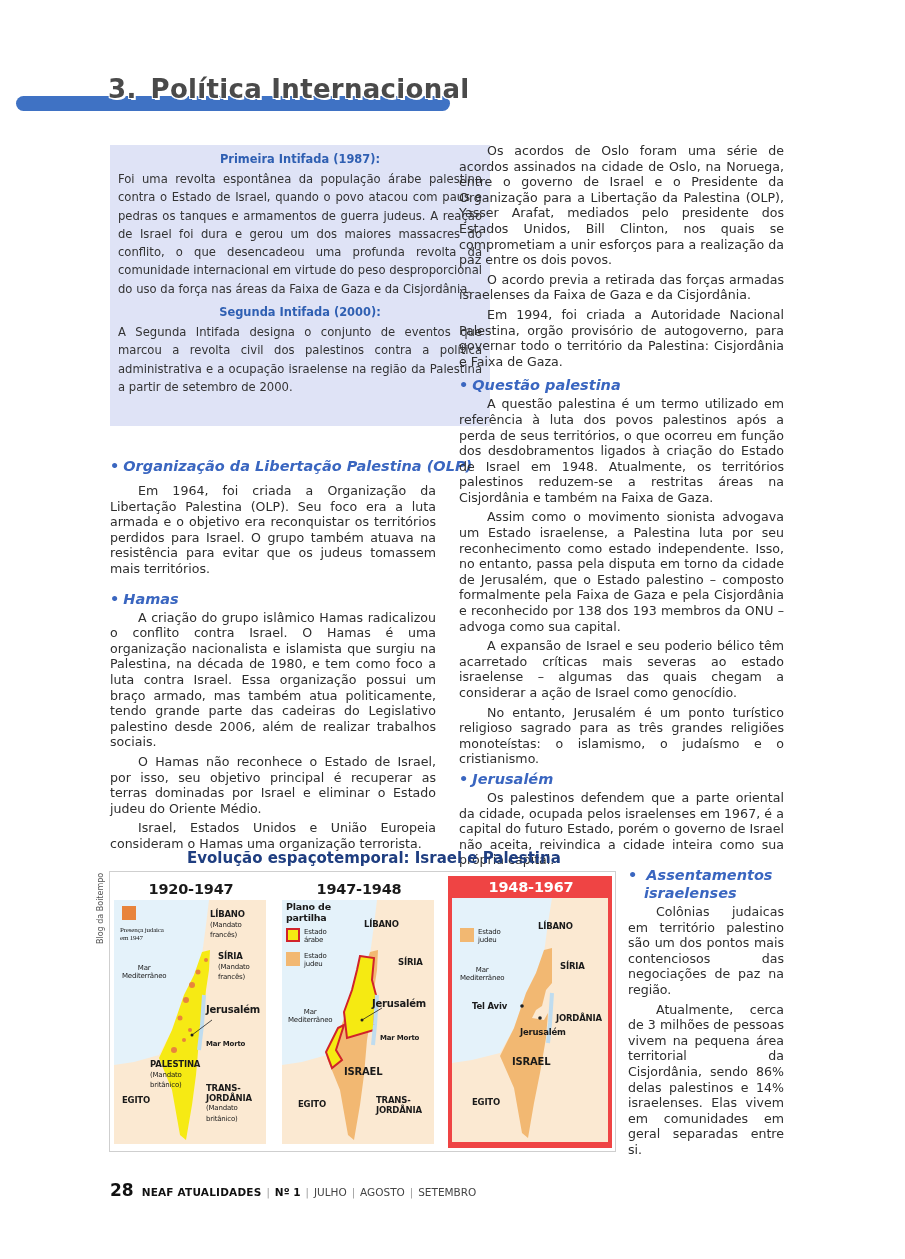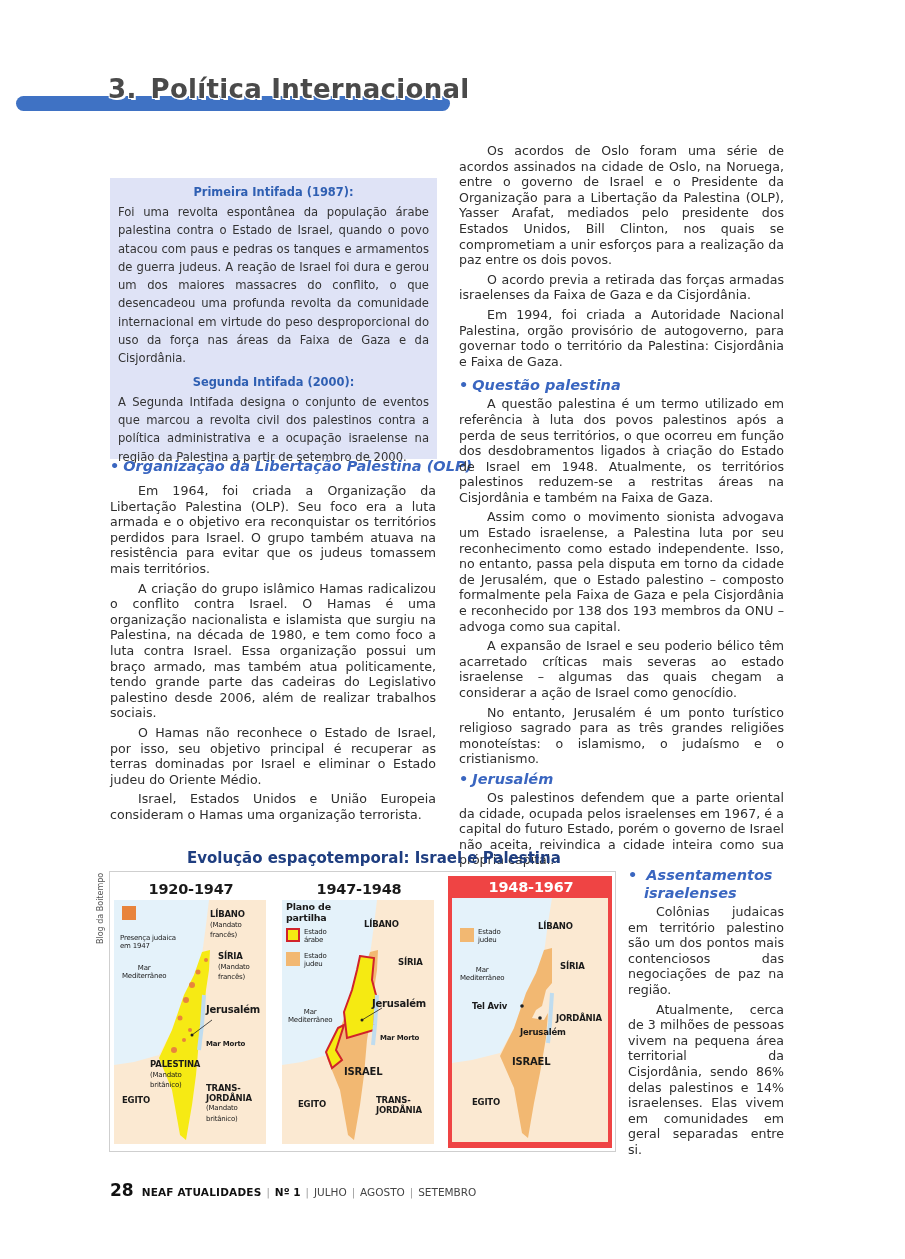--- a/index.html
+++ b/index.html
@@ -29,22 +29,22 @@
 
   .section-head {
     font-family: "DejaVu Sans", sans-serif; font-weight: bold; font-style: italic;
     color: #3a66c0; font-size: 14.5px; line-height: 17px; margin-bottom: 2px;
     white-space: nowrap;
   }
   .section-head .bullet { font-style: normal; margin-right: 4px; }
 
   
   .intifada-box {
-    position: absolute; left: 110px; top: 145px; width: 327px; height: 281px;
-    background: #dfe3f6; padding: 4px 8px 0 8px; margin-top: 33px;
+    position: absolute; left: 110px; top: 145px; width: 380px; height: 281px;
+    background: #dfe3f6; padding: 4px 8px 0 8px;
   }
   .intifada-box h3 {
     font-family: "DejaVu Sans", sans-serif; font-weight: bold; color: #2f5fb2;
     font-size: 13px; text-align: center; line-height: 18px; margin: 1px 0 2px 0;
     transform: scaleX(0.88);
   }
   .intifada-box p {
     font-size: 11.6px; line-height: 18.3px; text-align: justify; color: #333;
   }
 
@@ -98,20 +98,21 @@
   <h3>Primeira Intifada (1987):</h3>
   <p>Foi uma revolta espontânea da população árabe palestina contra o Estado de Israel, quando o povo atacou com paus e pedras os tanques e armamentos de guerra judeus. A reação de Israel foi dura e gerou um dos maiores massacres do conflito, o que desencadeou uma profunda revolta da comunidade internacional em virtude do peso desproporcional do uso da força nas áreas da Faixa de Gaza e da Cisjordânia.</p>
   <h3 style="margin-top:5px">Segunda Intifada (2000):</h3>
   <p>A Segunda Intifada designa o conjunto de eventos que marcou a revolta civil dos palestinos contra a política administrativa e a ocupação israelense na região da Palestina a partir de setembro de 2000.</p>
 </div>
 
 <div class="col col-left" style="top:458px">
   <div class="section-head" style="margin-bottom:8px"><span class="bullet">•</span><span>Organização da Libertação Palestina (OLP)</span></div>
   <p class="body">Em 1964, foi criada a Organização da Libertação Palestina (OLP). Seu foco era a luta armada e o objetivo era reconquistar os territórios perdidos para Israel. O grupo também atuava na resistência para evitar que os judeus tomassem mais territórios.</p>
 
+  <div class="section-head" style="margin-top:14px"><span class="bullet">•</span><span>Hamas</span></div>
   <p class="body">A criação do grupo islâmico Hamas radicalizou o conflito contra Israel. O Hamas é uma organização nacionalista e islamista que surgiu na Palestina, na década de 1980, e tem como foco a luta contra Israel. Essa organização possui um braço armado, mas também atua politicamente, tendo grande parte das cadeiras do Legislativo palestino desde 2006, além de realizar trabalhos sociais.</p>
   <p class="body">O Hamas não reconhece o Estado de Israel, por isso, seu objetivo principal é recuperar as terras dominadas por Israel e eliminar o Estado judeu do Oriente Médio.</p>
   <p class="body">Israel, Estados Unidos e União Europeia consideram o Hamas uma organização terrorista.</p>
 </div>
 
 <div class="col col-right" style="top:143px">
   <p class="body">Os acordos de Oslo foram uma série de acordos assinados na cidade de Oslo, na Noruega, entre o governo de Israel e o Presidente da Organização para a Libertação da Palestina (OLP), Yasser Arafat, mediados pelo presidente dos Estados Unidos, Bill Clinton, nos quais se comprometiam a unir esforços para a realização da paz entre os dois povos.</p>
   <p class="body">O acordo previa a retirada das forças armadas israelenses da Faixa de Gaza e da Cisjordânia.</p>
   <p class="body">Em 1994, foi criada a Autoridade Nacional Palestina, orgão provisório de autogoverno, para governar todo o território da Palestina: Cisjordânia e Faixa de Gaza.</p>
 
@@ -152,21 +153,21 @@
         <circle cx="66" cy="118" r="2.5" fill="#e8843c"></circle>
           <circle cx="84" cy="72" r="2.5" fill="#e8843c"></circle>
         <circle cx="60" cy="150" r="3" fill="#e8843c"></circle>
           <circle cx="76" cy="130" r="2" fill="#e8843c"></circle>
         <circle cx="92" cy="60" r="2" fill="#e8843c"></circle>
           <circle cx="70" cy="140" r="2" fill="#e8843c"></circle>
         <path d="M78,135 L98,120" stroke="#222" stroke-width="0.8"></path>
         <circle cx="78" cy="135" r="1.5" fill="#222"></circle>
       </svg>
       <div class="legend-sw" style="left:8px; top:6px; background:#e8843c;"></div>
-      <div class="lbl sm" style="left:6px; top:34px;"><span>Presença judaica</span><br><span>em 1947</span></div>
+      <div class="lbl sm" style="left:6px; top:26px;font-family:Liberation Serif, serif;"><span>Presença judaica</span><br><span>em 1947</span></div>
       <div class="lbl" style="left:96px; top:10px;"><span>LÍBANO</span><br><span class="" style="font-weight:normal;font-size:7px">(Mandato</span><br><span style="font-weight:normal;font-size:7px">francês)</span></div>
       <div class="lbl" style="left:104px; top:52px;"><span>SÍRIA</span><br><span style="font-weight:normal;font-size:7px">(Mandato</span><br><span style="font-weight:normal;font-size:7px">francês)</span></div>
       <div class="lbl sm" style="left:8px; top:64px; text-align:center;"><span>Mar</span><br><span>Mediterrâneo</span></div>
       <div class="lbl lg" style="left:92px; top:104px;">Jerusalém</div>
       <div class="lbl sm" style="left:92px; top:140px; font-weight:bold;">Mar Morto</div>
       <div class="lbl" style="left:36px; top:160px;"><span>PALESTINA</span><br><span style="font-weight:normal;font-size:7px">(Mandato</span><br><span style="font-weight:normal;font-size:7px">britânico)</span></div>
       <div class="lbl" style="left:8px; top:196px;">EGITO</div>
       <div class="lbl" style="left:92px; top:184px;"><span>TRANS-</span><br><span>JORDÂNIA</span><br><span style="font-weight:normal;font-size:7px">(Mandato</span><br><span style="font-weight:normal;font-size:7px">britânico)</span></div>
     </div>
   </div>

